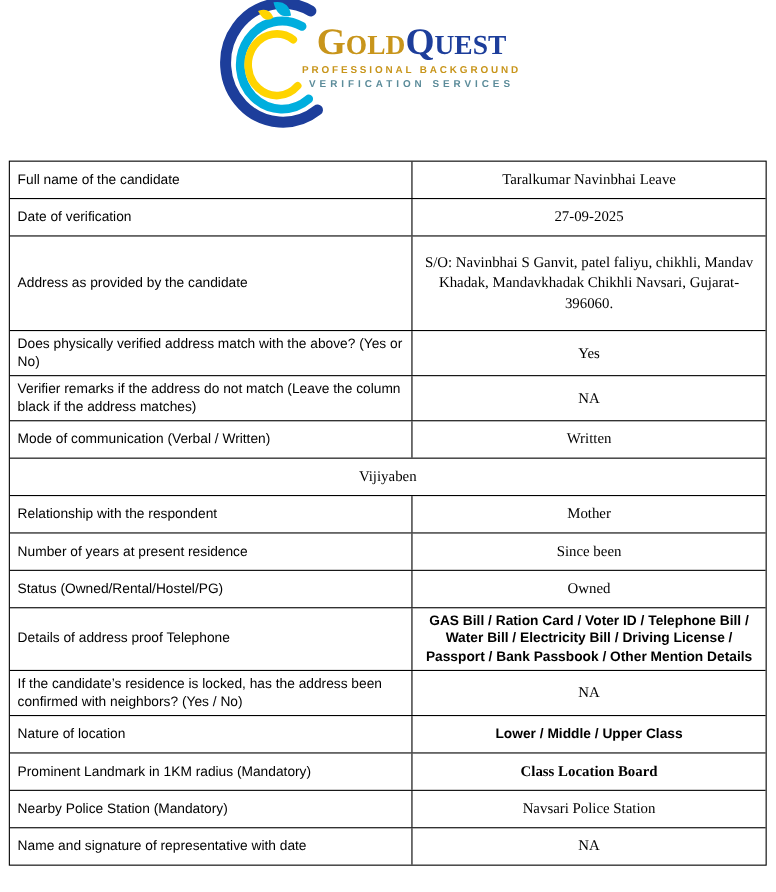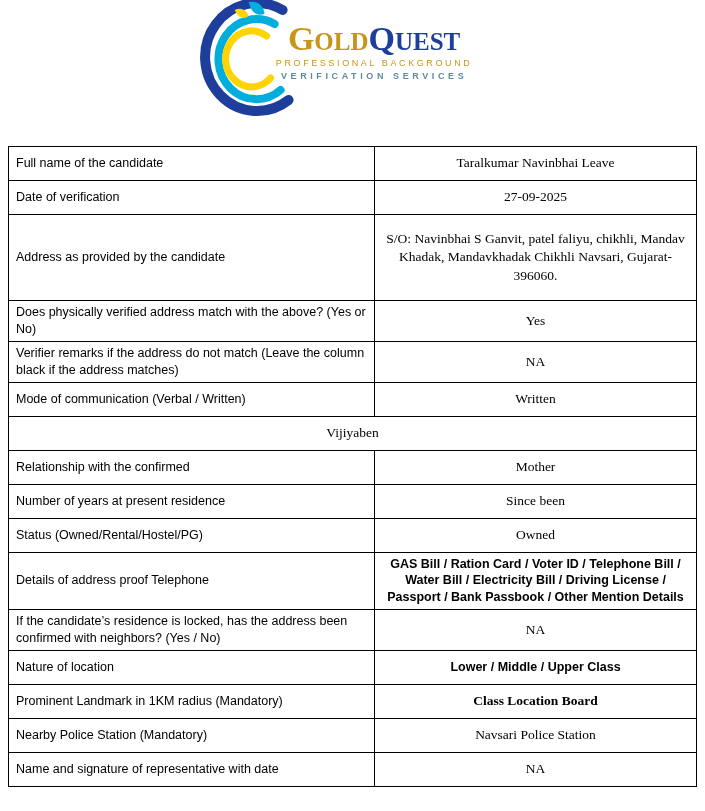--- a/index.html
+++ b/index.html
@@ -23,21 +23,21 @@
     text-align:center;white-space:nowrap;
   }
   .brand{
     font-family:"Liberation Serif",serif;font-weight:bold;line-height:1;
   }
   .brand .big{font-size:34px;}
   .brand .small{font-size:25px;}
   .gold{color:#C8951B;}
   .blue{color:#1D3E9B;}
   .tagline1{
-    margin-top:2px;font-size:9px;font-weight:normal;color:#C8951B;
+    margin-top:2px;font-size:9px;font-weight:bold;color:#C8951B;
     letter-spacing:2.6px;
   }
   .tagline2{
     margin-top:3px;font-size:9px;font-weight:bold;color:#5C8C9A;
     letter-spacing:3.6px;
   }
 
   
   .vtable{
     position:absolute;left:8px;right:8px;top:146px;
@@ -119,21 +119,21 @@
   <div class="row">
     <div class="cell label">Mode of communication (Verbal / Written)</div>
     <div class="cell value">Written</div>
   </div>
 
   <div class="row">
     <div class="cell value">Vijiyaben</div>
   </div>
 
   <div class="row">
-    <div class="cell label">Relationship with the confirmed</div>
+    <div class="cell label">Relationship with the respondent</div>
     <div class="cell value">Mother</div>
   </div>
 
   <div class="row">
     <div class="cell label">Number of years at present residence</div>
     <div class="cell value">Since been</div>
   </div>
 
   <div class="row">
     <div class="cell label">Status (Owned/Rental/Hostel/PG)</div>

